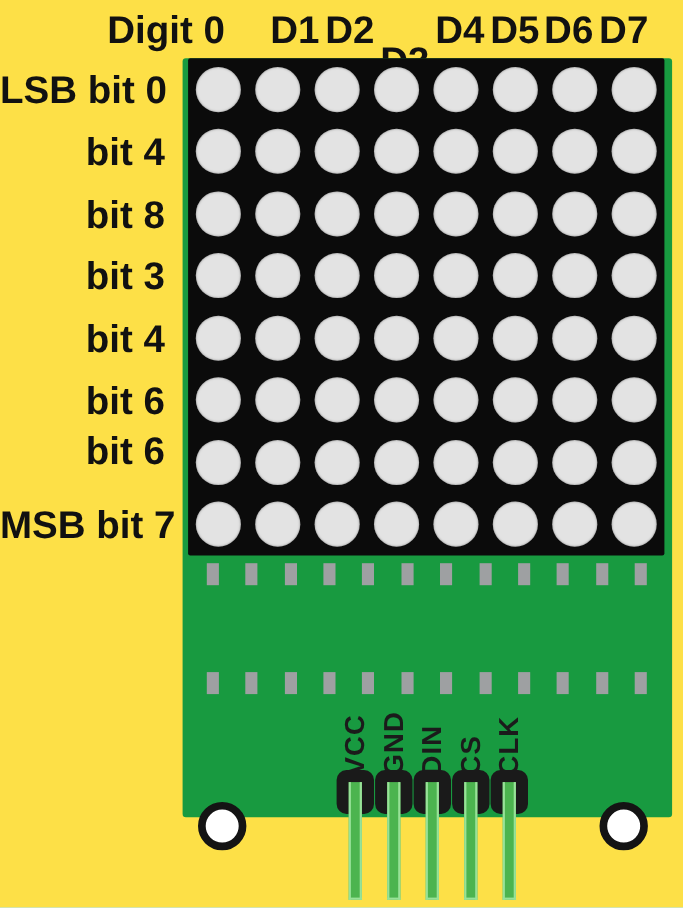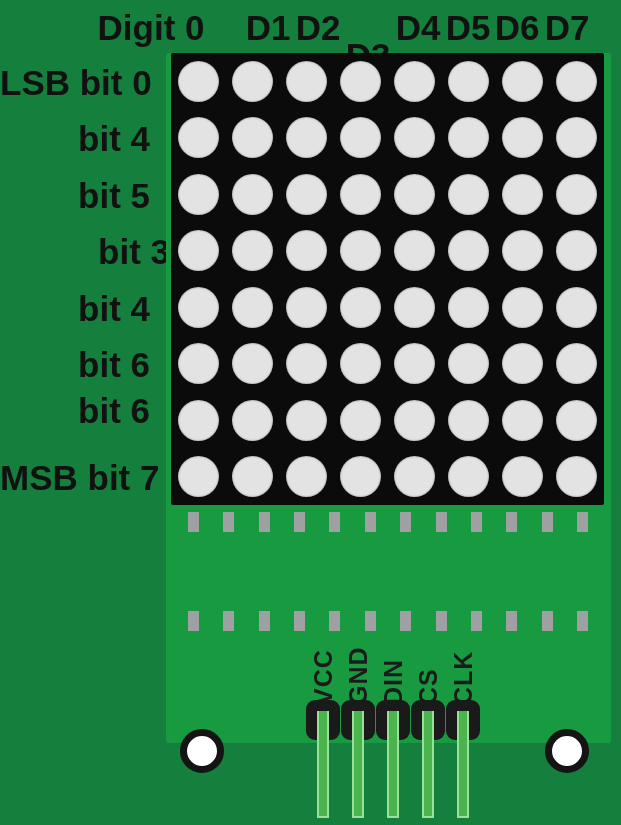--- a/index.html
+++ b/index.html
@@ -1,17 +1,17 @@
 <!DOCTYPE html>
 <html><head>
 <meta charset="utf-8">
 <style>
   html,body{margin:0;padding:0;background:#fff;}
   #stage{
-    position:relative;width:621px;height:825px;background:#15803d;
+    position:relative;width:621px;height:825px;background:#fde047;
     font-family:"Liberation Sans",sans-serif;overflow:hidden;
   }
   
   .col-label{
     position:absolute;top:6px;height:44px;line-height:44px;
     transform:translateX(-50%);font-size:35px;font-weight:600;color:#111;
     white-space:nowrap;
   }
   
   .row-label{
@@ -87,22 +87,22 @@
       <span class="col-label" style="left: 368px; margin-top: 28px;">D3</span>
       <span class="col-label" style="left: 418px;">D4</span>
       <span class="col-label" style="left: 468px; text-align: right;">D5</span>
       <span class="col-label" style="left: 517px;">D6</span>
       <span class="col-label" style="left: 567px;">D7</span>
     </div>
 
   <div id="row-labels">
       <div class="row-label" style="top: 55px;">LSB bit 0</div>
       <div class="row-label" style="top: 111.4px;">bit 4</div>
-      <div class="row-label" style="top: 167.8px;">bit 5</div>
-      <div class="row-label" style="top: 224.2px; margin-left: 20px;">bit 3</div>
+      <div class="row-label" style="top: 167.8px;">bit 8</div>
+      <div class="row-label" style="top: 224.2px;">bit 3</div>
       <div class="row-label" style="top: 280.6px;">bit 4</div>
       <div class="row-label" style="top: 337px;">bit 6</div>
       <div class="row-label" style="top: 383px;">bit 6</div>
       <div class="row-label" style="top: 449.8px;">MSB bit 7</div>
     </div>
 
   <div id="pcb" style="background: rgb(24, 154, 64);">
 
     <div class="hole" style="left:14px;"></div>
     <div class="hole" style="left:379px;"></div>

